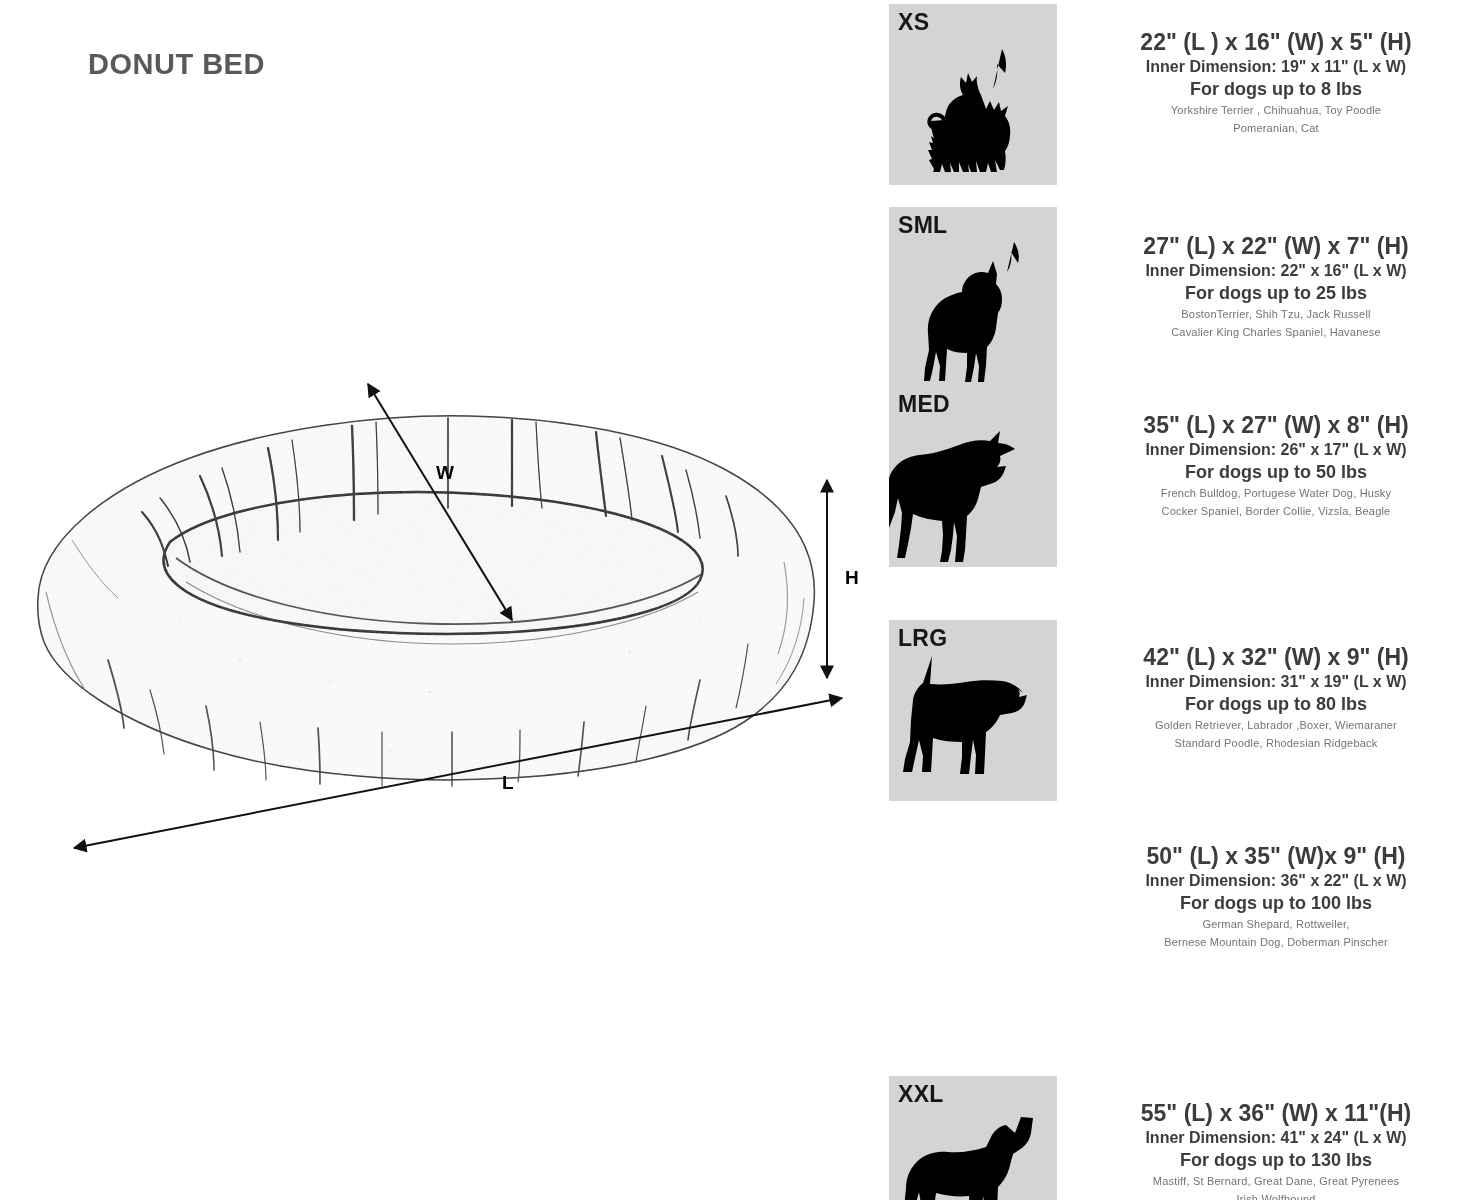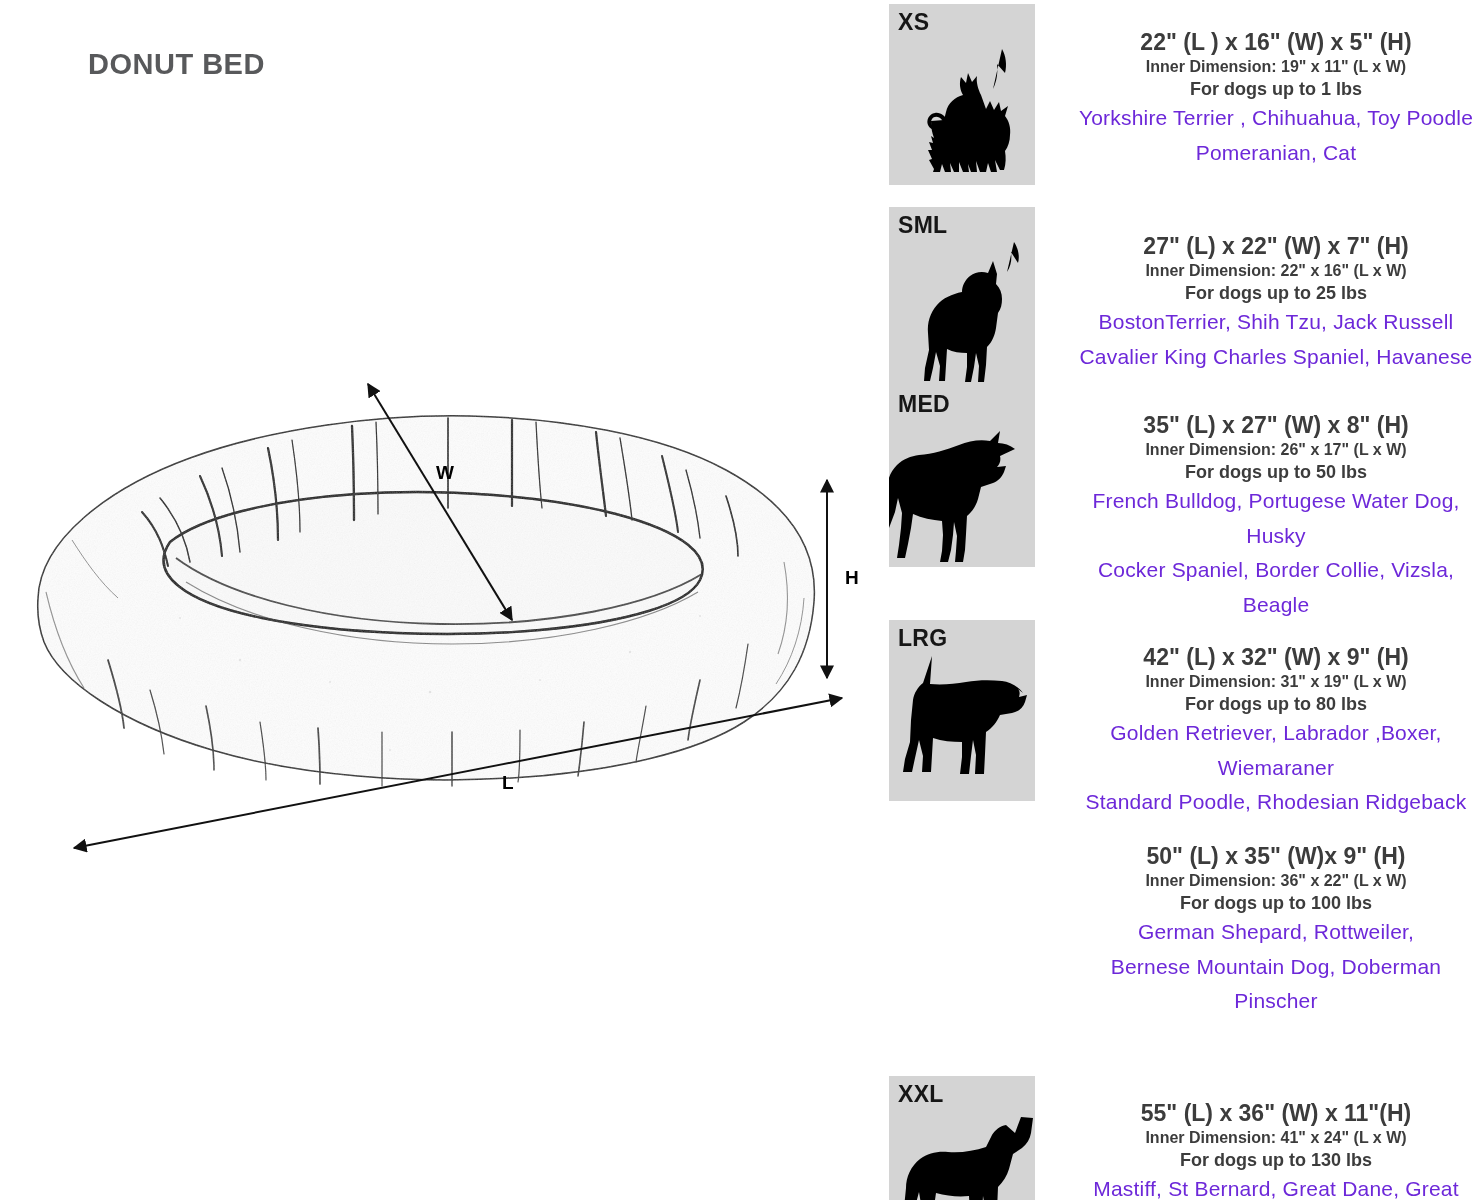--- a/index.html
+++ b/index.html
@@ -68,21 +68,21 @@
   .size-row {
     position: absolute;
     left: 0;
     width: 592px;
     height: 181px;
   }
   .size-swatch {
     position: absolute;
     left: 0;
     top: 0;
-    width: 146px;
+    width: 168px;
     height: 181px;
     background: #d4d4d4;
   }
   .size-code {
     position: absolute;
     left: 9px;
     top: 5px;
     font-size: 23px;
     font-weight: bold;
     color: #161616;
@@ -116,24 +116,24 @@
     line-height: 1.35;
     color: #3c3c3c;
   }
   .spec-weight {
     font-size: 18px;
     font-weight: bold;
     line-height: 1.3;
     color: #3c3c3c;
   }
   .spec-breeds {
-    font-size: 21px;
+    font-size: 11px;
     font-weight: normal;
     line-height: 1.65;
-    color: #6d28d9;
+    color: #737373;
     letter-spacing: 0.2px;
   }
 </style>
 </head>
 <body>
 
 <div id="illustration-panel">
 
   <div id="page-title">DONUT BED</div>
 
@@ -260,21 +260,21 @@
             <path d="M60 92 c-3 -7 -9 -11 -14 -10 -6 1 -9 7 -7 12 2 5 8 6 11 3 2 -2 1 -5 -1 -5 -3 0 -4 2 -3 4 -4 -1 -5 -5 -3 -8 2 -3 7 -3 10 1 2 3 4 7 4 11z"></path>
             <path d="M92 64 c-3 -6 -5 -13 -4 -19 l-5 6 -4 -9 -2 10 -5 -6 c-2 6 -1 13 2 18 -8 2 -15 8 -17 17 l-2 8 -13 1 c0 6 1 12 3 17 l-3 -2 2 7 -4 -1 3 8 -4 0 4 9 -3 1 5 9 -1 3 h7 l2 -8 3 8 h6 l-1 -9 4 9 h5 l0 -10 4 10 h6 l-1 -8 3 8 h6 l-1 -11 4 11 h6 l2 -9 3 9 h6 l-2 -12 5 10 h4 c2 -6 2 -13 1 -19 3 -4 5 -10 5 -16 1 -7 -1 -14 -5 -19 l3 -10 -7 5 -2 -9 -5 8 -4 -9 -4 8z"></path>
             <path d="M104 58 c4 -8 5 -17 4 -25 l8 9 c2 -8 1 -17 -3 -24z"></path>
           </g>
         </svg>
       </div>
     </div>
     <div class="spec-block" style="top:24px;">
       <div class="spec-outer">22" (L ) x 16" (W) x 5" (H)</div>
       <div class="spec-inner">Inner Dimension: 19" x 11" (L x W)</div>
-      <div class="spec-weight">For dogs up to 1 lbs</div>
+      <div class="spec-weight">For dogs up to 8 lbs</div>
       <div class="spec-breeds">Yorkshire Terrier , Chihuahua, Toy Poodle</div>
       <div class="spec-breeds">Pomeranian, Cat</div>
     </div>
   </div>
 
   <div class="size-row" style="top:207px;padding-left:48px;">
     <div class="size-swatch">
       <div class="size-code">SML</div>
       <div class="dog-silhouette">
         <svg viewBox="0 0 171 150" preserveAspectRatio="xMidYMax meet">

